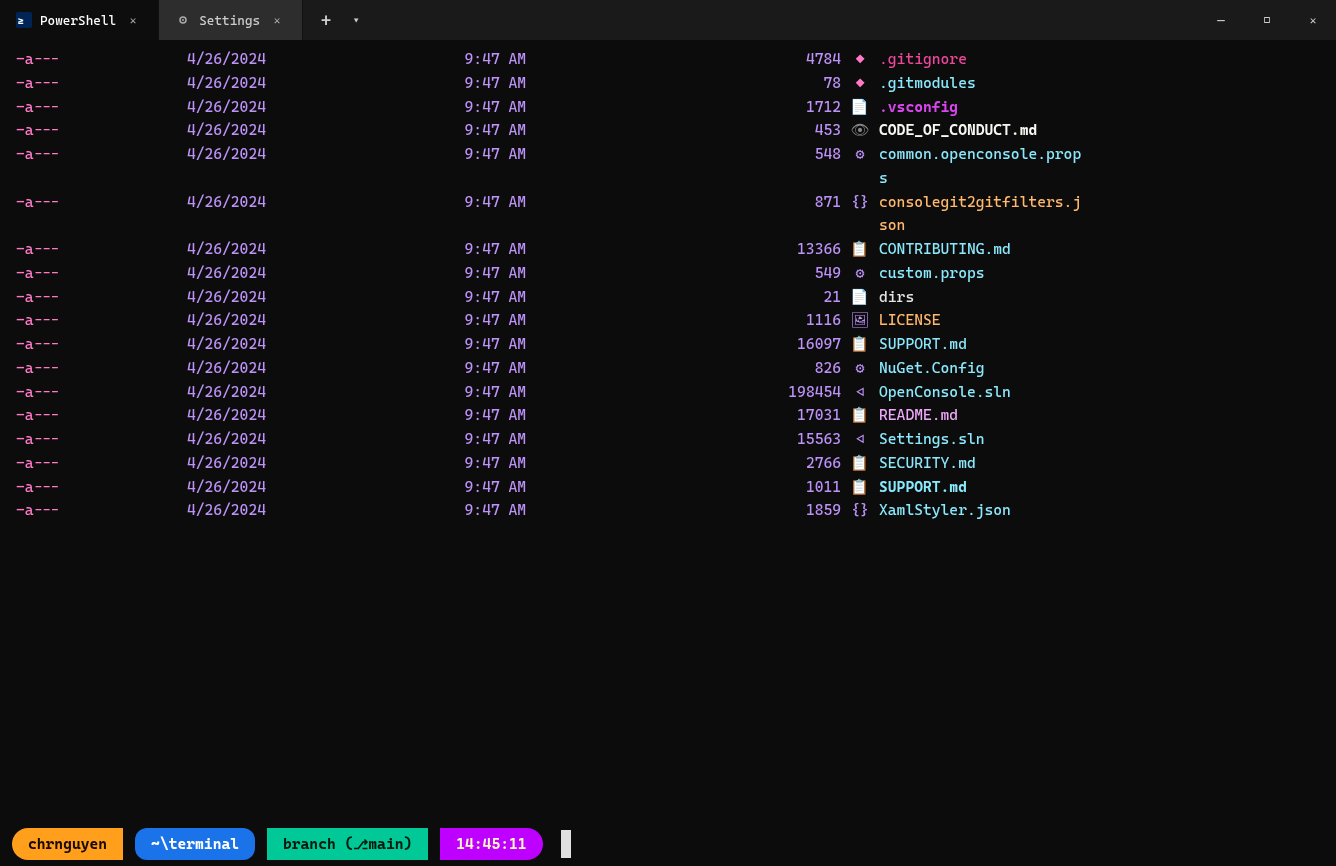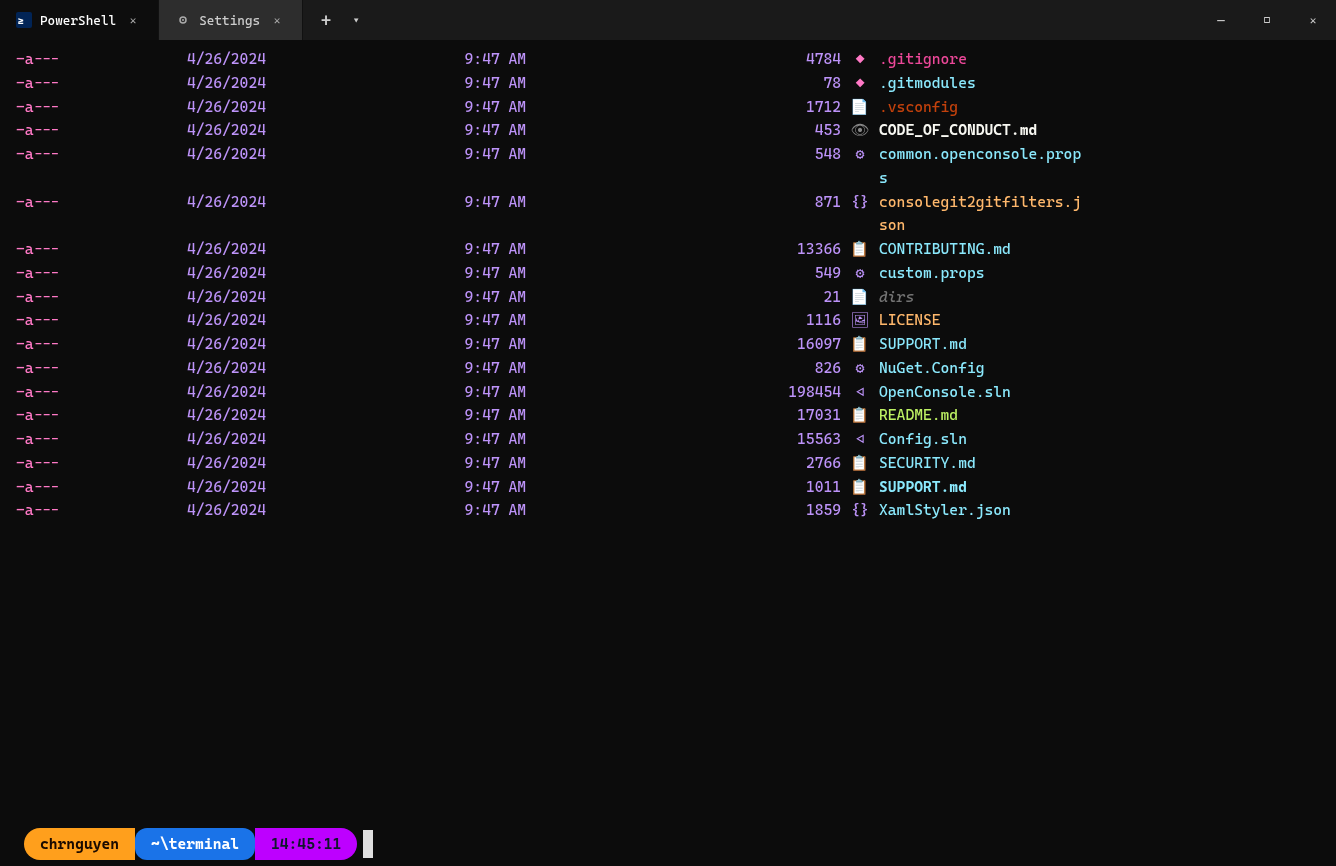--- a/index.html
+++ b/index.html
@@ -130,23 +130,23 @@
     .col-time { color: #bd93f9; min-width: 90px; }
     .col-size { color: #bd93f9; text-align: right; min-width: 90px; }
     .col-icon { color: #bd93f9; width: 30px; text-align: center; }
 
     
     .status-bar {
       height: 44px;
       background: #0c0c0c;
       display: flex;
       align-items: center;
-      padding: 4px 24px;
+      padding: 4px 12px;
       flex-shrink: 0;
-      gap: 0;
+      gap: 12px;
     }
 
     .status-pill {
       height: 32px;
       display: flex;
       align-items: center;
       padding: 0 16px;
       border-radius: 20px;
       font-size: 15px;
       font-weight: bold;
@@ -161,21 +161,21 @@
       color: #fff;
       border-radius: 12px;
     }
     .pill-branch {
       background: #00c896;
       color: #001a0e;
       border-radius: 0;
     }
     .pill-time {
       background: #bd00ff;
-      color: #0f172a;
+      color: #fef9c3;
       border-radius: 0 20px 20px 0;
       text-align: center;
     }
 
     .cursor-block {
       width: 10px;
       height: 28px;
       background: #e0e0e0;
       margin-left: 6px;
       animation: blink 1s step-end infinite;
@@ -241,21 +241,21 @@
       <td class="col-size">78</td>
       <td class="col-icon" style="color:#ff79c6;">◆</td>
       <td style="color:#8be9fd; font-weight:normal;">.gitmodules</td>
     </tr>
         <tr>
       <td class="col-mode">-a---</td>
       <td class="col-date">4/26/2024</td>
       <td class="col-time">9:47 AM</td>
       <td class="col-size">1712</td>
       <td class="col-icon" style="color:#aaa;">📄</td>
-      <td style="color:#c2410c; font-weight:normal;">.vsconfig</td>
+      <td style="color:#d946ef; font-weight:bold;">.vsconfig</td>
     </tr>
         <tr>
       <td class="col-mode">-a---</td>
       <td class="col-date">4/26/2024</td>
       <td class="col-time">9:47 AM</td>
       <td class="col-size">453</td>
       <td class="col-icon" style="color:#888;">👁</td>
       <td style="color:#f8f8f2; font-weight:bold;">CODE_OF_CONDUCT.md</td>
     </tr>
         <tr>
@@ -297,21 +297,21 @@
       <td class="col-size">549</td>
       <td class="col-icon" style="color:#bd93f9;">⚙</td>
       <td style="color:#8be9fd; font-weight:normal;">custom.props</td>
     </tr>
         <tr>
       <td class="col-mode">-a---</td>
       <td class="col-date">4/26/2024</td>
       <td class="col-time">9:47 AM</td>
       <td class="col-size">21</td>
       <td class="col-icon" style="color:#aaa;">📄</td>
-      <td style="color:#737373; font-weight:normal;font-style:italic;">dirs</td>
+      <td style="color:#e5e5e5; font-weight:normal;">dirs</td>
     </tr>
         <tr>
       <td class="col-mode">-a---</td>
       <td class="col-date">4/26/2024</td>
       <td class="col-time">9:47 AM</td>
       <td class="col-size">1116</td>
       <td class="col-icon" style="color:#bd93f9;">🖼</td>
       <td style="color:#ffb86c; font-weight:normal;">LICENSE</td>
     </tr>
         <tr>
@@ -337,29 +337,29 @@
       <td class="col-size">198454</td>
       <td class="col-icon" style="color:#bd93f9;">◁</td>
       <td style="color:#8be9fd; font-weight:normal;">OpenConsole.sln</td>
     </tr>
         <tr>
       <td class="col-mode">-a---</td>
       <td class="col-date">4/26/2024</td>
       <td class="col-time">9:47 AM</td>
       <td class="col-size">17031</td>
       <td class="col-icon" style="color:#bd93f9;">📋</td>
-      <td style="color:#bef264; font-weight:normal;">README.md</td>
+      <td style="color:#f0abfc; font-weight:normal;">README.md</td>
     </tr>
         <tr>
       <td class="col-mode">-a---</td>
       <td class="col-date">4/26/2024</td>
       <td class="col-time">9:47 AM</td>
       <td class="col-size">15563</td>
       <td class="col-icon" style="color:#bd93f9;">◁</td>
-      <td style="color:#8be9fd; font-weight:normal;">Config.sln</td>
+      <td style="color:#8be9fd; font-weight:normal;">Settings.sln</td>
     </tr>
         <tr>
       <td class="col-mode">-a---</td>
       <td class="col-date">4/26/2024</td>
       <td class="col-time">9:47 AM</td>
       <td class="col-size">2766</td>
       <td class="col-icon" style="color:#bd93f9;">📋</td>
       <td style="color:#8be9fd; font-weight:normal;">SECURITY.md</td>
     </tr>
         <tr>
@@ -382,17 +382,22 @@
   </table>
 </div>
 
 <div class="status-bar">
   <div class="status-pill pill-user">
     <span>chrnguyen</span>
   </div>
   <div class="status-pill pill-path">
     <span>~\terminal</span>
   </div>
+  <div class="status-pill pill-branch">
+    <span>branch (</span>
+      <span style="font-size:13px;">⎇</span>
+      <span>main)</span>
+  </div>
   <div class="status-pill pill-time">
     <span>14:45:11</span>
   </div>
   <div class="cursor-block"></div>
 </div>
 
 </body></html>

